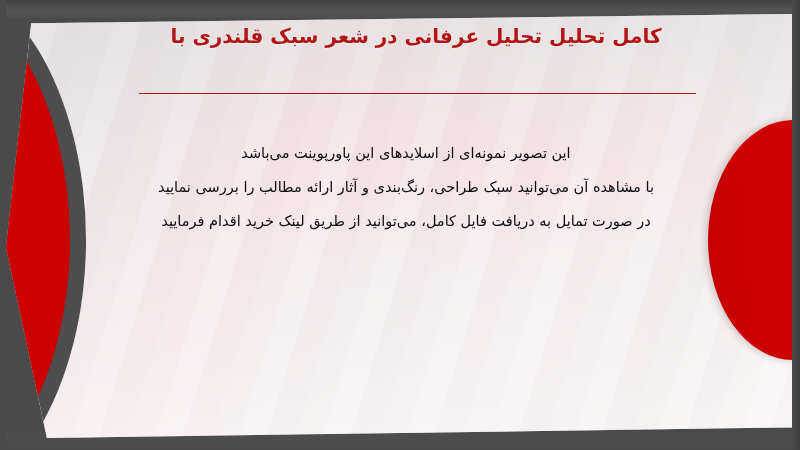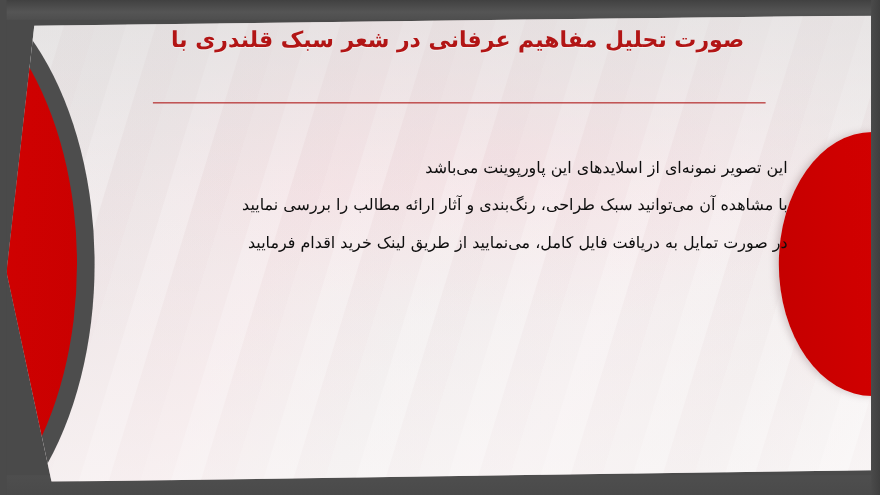--- a/index.html
+++ b/index.html
@@ -107,21 +107,21 @@
     left:133px;top:79px;
     width:557px;height:0;
     border-top:1.6px solid #b01a1a;
   }
 
   .body-block{
     position:absolute;
     left:90px;top:122px;
     width:620px;
     direction:rtl;
-    text-align:right;
+    text-align:center;
   }
   .body-line{
     color:#0d0d0d;
     font-size:14.5px;
     line-height:34px;
     white-space:nowrap;
   }
 </style>
 </head>
 <body>
@@ -138,25 +138,25 @@
     <div class="wash"></div>
     <div class="streaks"></div>
     <div class="wash2"></div>
 
     <div class="left-arc"></div>
     <div class="left-ellipse"></div>
 
     <div class="right-ellipse"></div>
 
     <div class="title-block">
-      <div class="title-line">صورت تحلیل مفاهیم عرفانی در شعر سبک قلندری با</div>
+      <div class="title-line">کامل تحلیل تحلیل عرفانی در شعر سبک قلندری با</div>
     </div>
 
     <div class="title-rule"></div>
 
     <div class="body-block">
       <div class="body-line">این تصویر نمونه‌ای از اسلایدهای این پاورپوینت می‌باشد</div>
       <div class="body-line">با مشاهده آن می‌توانید سبک طراحی، رنگ‌بندی و آثار ارائه مطالب را بررسی نمایید</div>
-      <div class="body-line">در صورت تمایل به دریافت فایل کامل، می‌نمایید از طریق لینک خرید اقدام فرمایید</div>
+      <div class="body-line">در صورت تمایل به دریافت فایل کامل، می‌توانید از طریق لینک خرید اقدام فرمایید</div>
     </div>
 
   </div>
 </div>
 
 </body></html>

